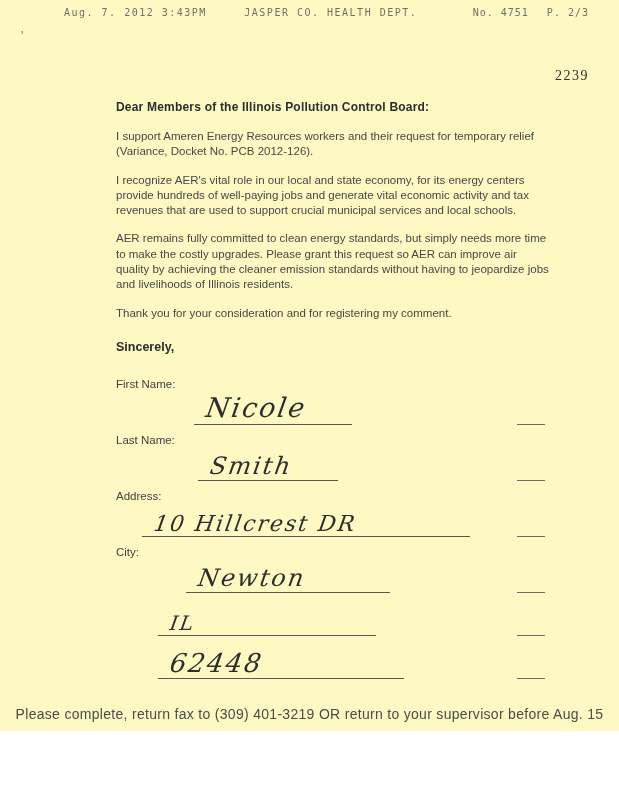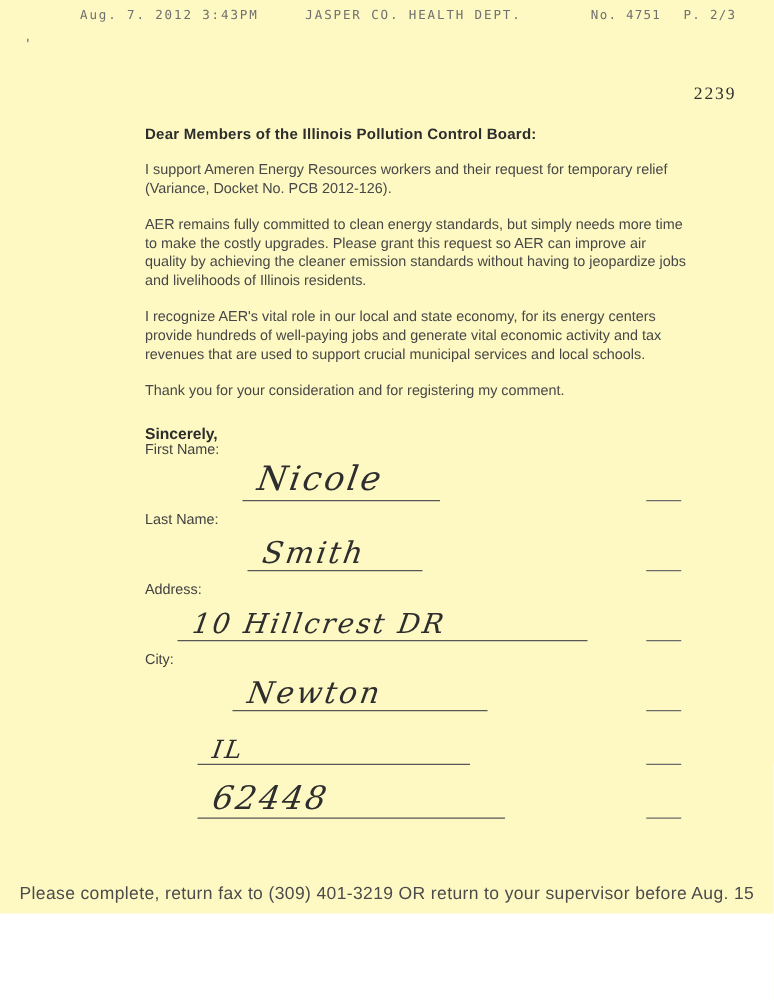--- a/index.html
+++ b/index.html
@@ -61,21 +61,21 @@
     line-height: 1.33;
     margin: 0 0 13px 0;
     color: #474747;
   }
   .closing {
     font-weight: bold;
     font-size: 12.5px;
     margin: 19px 0 0 0;
     color: #2c2c2c;
   }
-  .form { }
+  .form { margin-top: 24px; }
   .field { margin-bottom: 9px; }
   .field-label {
     font-size: 11.5px;
     color: #414141;
     margin-bottom: 1px;
   }
   .line-row {
     display: flex;
     align-items: flex-end;
     height: 34px;
@@ -138,22 +138,22 @@
   </div>
 
   <span class="scan-artifact">'</span>
 
   <div class="page-number">2239</div>
 
   <div class="letter">
     <p class="salutation">Dear Members of the Illinois Pollution Control Board:</p>
 
     <p class="para">I support Ameren Energy Resources workers and their request for temporary relief (Variance, Docket No. PCB 2012-126).</p>
+    <p class="para">I recognize AER's vital role in our local and state economy, for its energy centers provide hundreds of well-paying jobs and generate vital economic activity and tax revenues that are used to support crucial municipal services and local schools.</p>
     <p class="para">AER remains fully committed to clean energy standards, but simply needs more time to make the costly upgrades. Please grant this request so AER can improve air quality by achieving the cleaner emission standards without having to jeopardize jobs and livelihoods of Illinois residents.</p>
-    <p class="para">I recognize AER's vital role in our local and state economy, for its energy centers provide hundreds of well-paying jobs and generate vital economic activity and tax revenues that are used to support crucial municipal services and local schools.</p>
     <p class="para">Thank you for your consideration and for registering my comment.</p>
 
     <p class="closing">Sincerely,</p>
 
     <div class="form">
 
       <div class="field f0">
         <div class="field-label">First Name:</div>
         <div class="line-row">
           <span class="hw-line">

